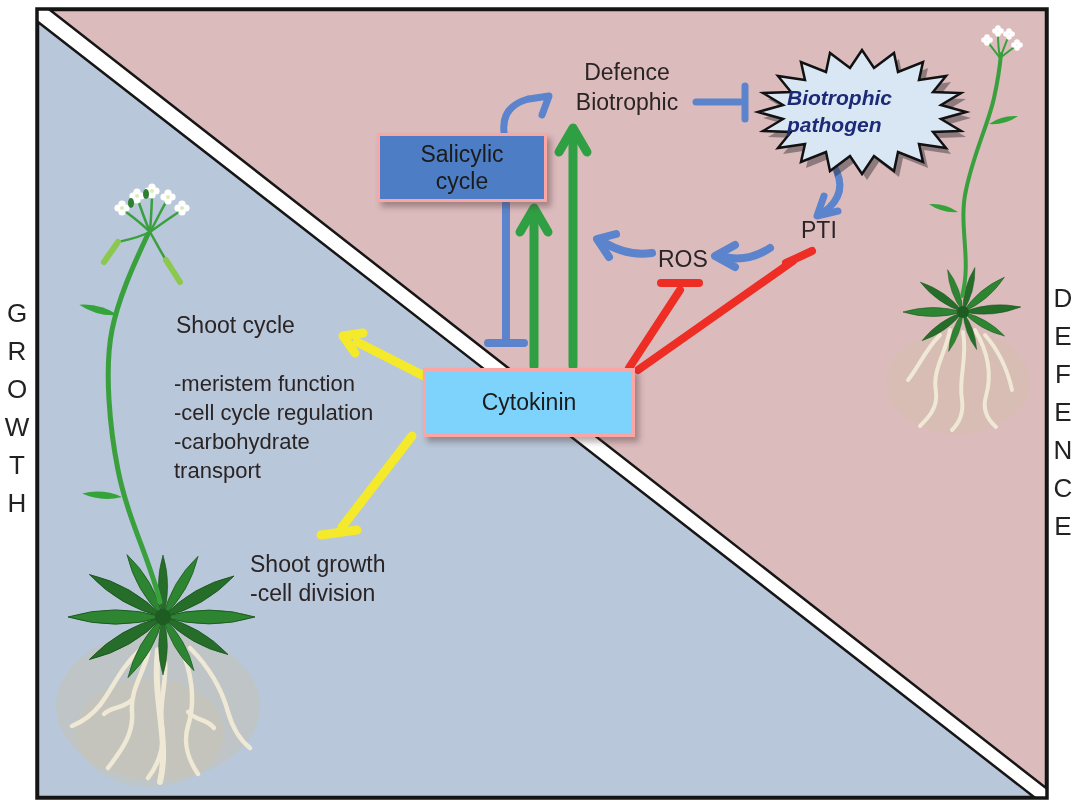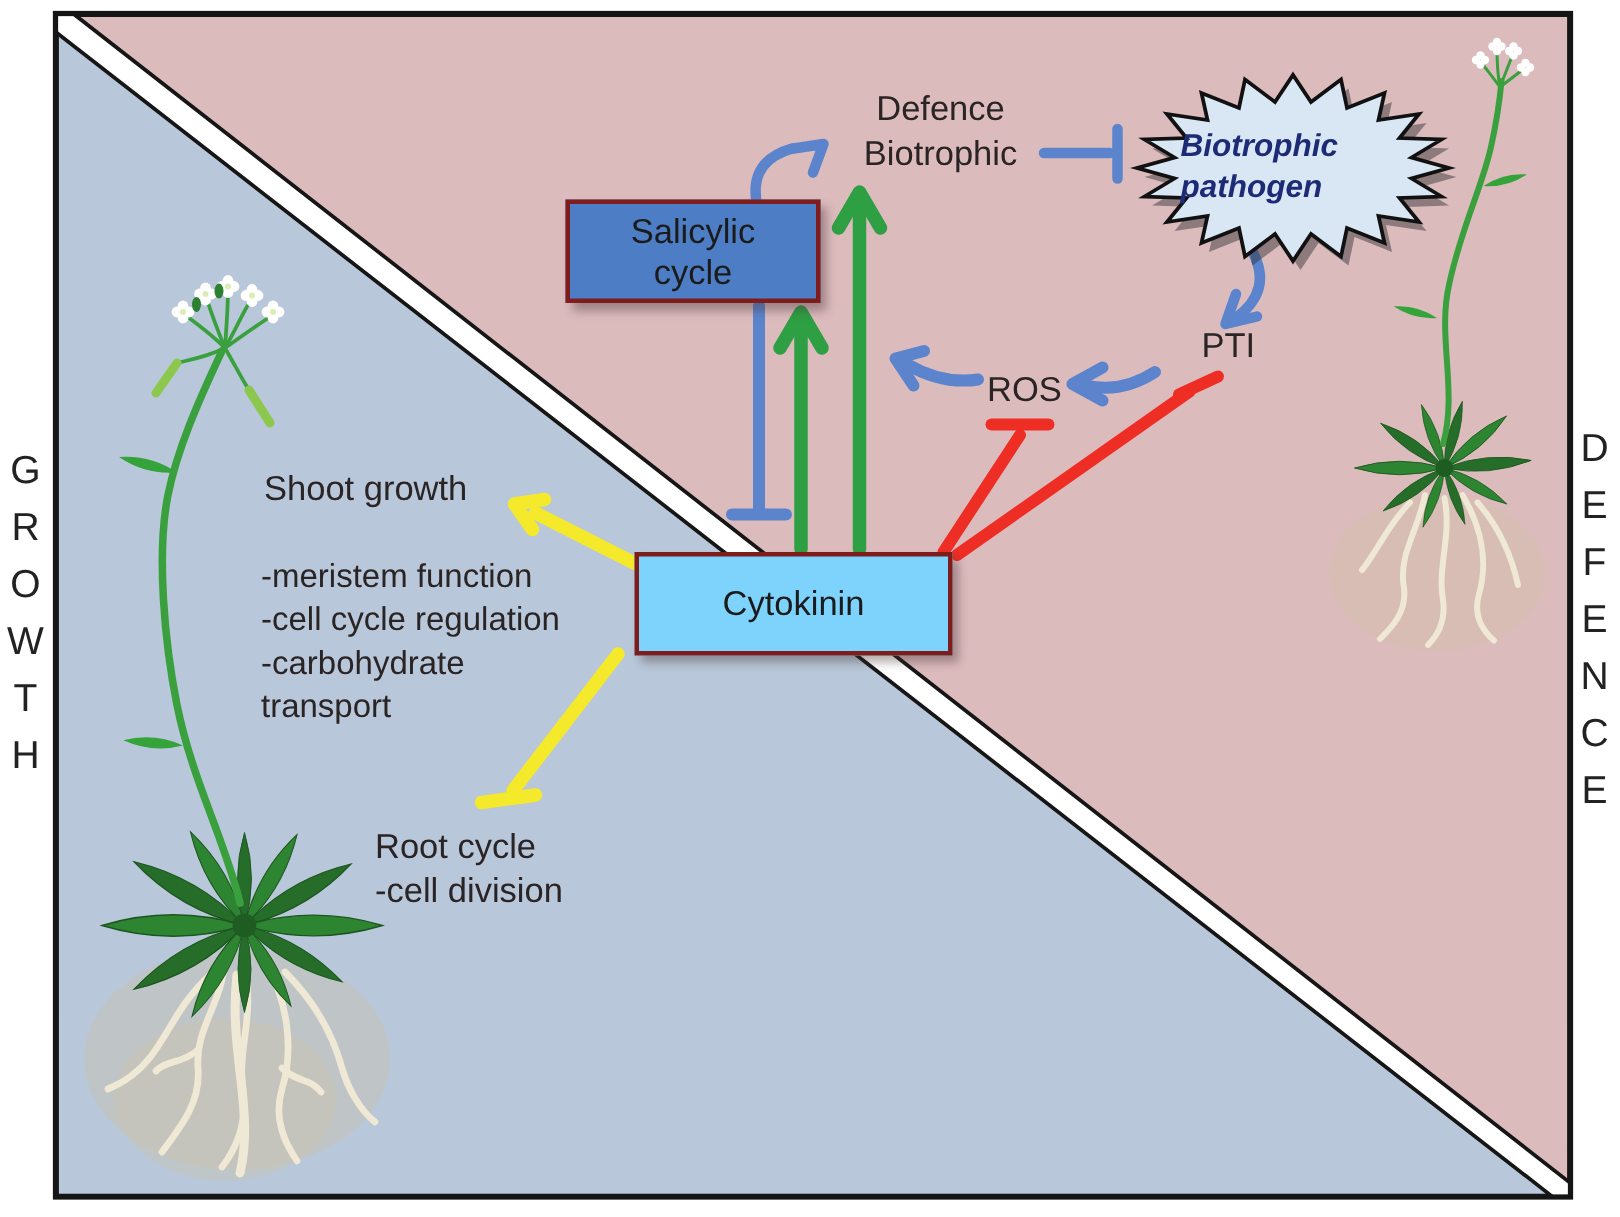--- a/index.html
+++ b/index.html
@@ -4,21 +4,21 @@
 <style>
   html,body{margin:0;padding:0;background:#ffffff;}
   .stage{position:relative;width:1080px;height:811px;background:#ffffff;
          font-family:"Liberation Sans","DejaVu Sans",sans-serif;overflow:hidden;}
   .stage svg{position:absolute;left:0;top:0;}
   .lbl{position:absolute;color:#2a2425;font-size:23px;line-height:29px;white-space:nowrap;}
   .center{text-align:center;white-space:normal;}
   .vword{position:absolute;color:#222;font-size:26px;
          writing-mode:vertical-rl;text-orientation:upright;letter-spacing:8px;line-height:34px;}
   .nodebox{position:absolute;display:flex;align-items:center;justify-content:center;
-           border:3px solid #7f1d1d;color:#1b1b1b;font-size:23px;text-align:center;
+           border:3px solid #fca5a5;color:#1b1b1b;font-size:23px;text-align:center;
            box-shadow:4px 5px 6px rgba(70,50,50,0.40);}
   .node-sa{left:377px;top:133px;width:164px;height:63px;background:#4d7dc5;line-height:27px;}
   .node-ck{left:423px;top:368px;width:206px;height:63px;background:#7dd3fc;}
   .pathogen-text{position:absolute;left:787px;top:84px;width:150px;text-align:left;
                  font-style:italic;font-weight:bold;font-size:21px;line-height:27px;color:#1d2b77;}
   .def-resp{left:543px;top:57px;width:168px;line-height:30px;}
   .shoot-details{left:174px;top:369px;line-height:29px;font-size:22px;}
   .root-block{left:250px;top:550px;line-height:29px;}
 </style>
 </head>
@@ -262,32 +262,32 @@
 
   <div class="lbl" style="left:658px;top:245px;">
     <span>ROS</span>
   </div>
 
   <div class="lbl" style="left:768px;top:216px;margin-left:33px;">
     <span>PTI</span>
   </div>
 
   <div class="lbl" style="left:176px;top:311px;">
-    <span>Shoot growth</span>
+    <span>Shoot cycle</span>
   </div>
 
   <div class="lbl shoot-details">
     <div>-meristem function</div>
     <div>-cell cycle regulation</div>
     <div>-carbohydrate</div>
     <div>transport</div>
   </div>
 
   <div class="lbl root-block">
-    <div>Root cycle</div>
+    <div>Shoot growth</div>
     <div>-cell division</div>
   </div>
 
   <div class="vword" style="left:0px;top:298px;height:230px;">
     <span>GROWTH</span>
   </div>
   <div class="vword" style="left:1046px;top:283px;height:260px;">
     <span>DEFENCE</span>
   </div>
 

